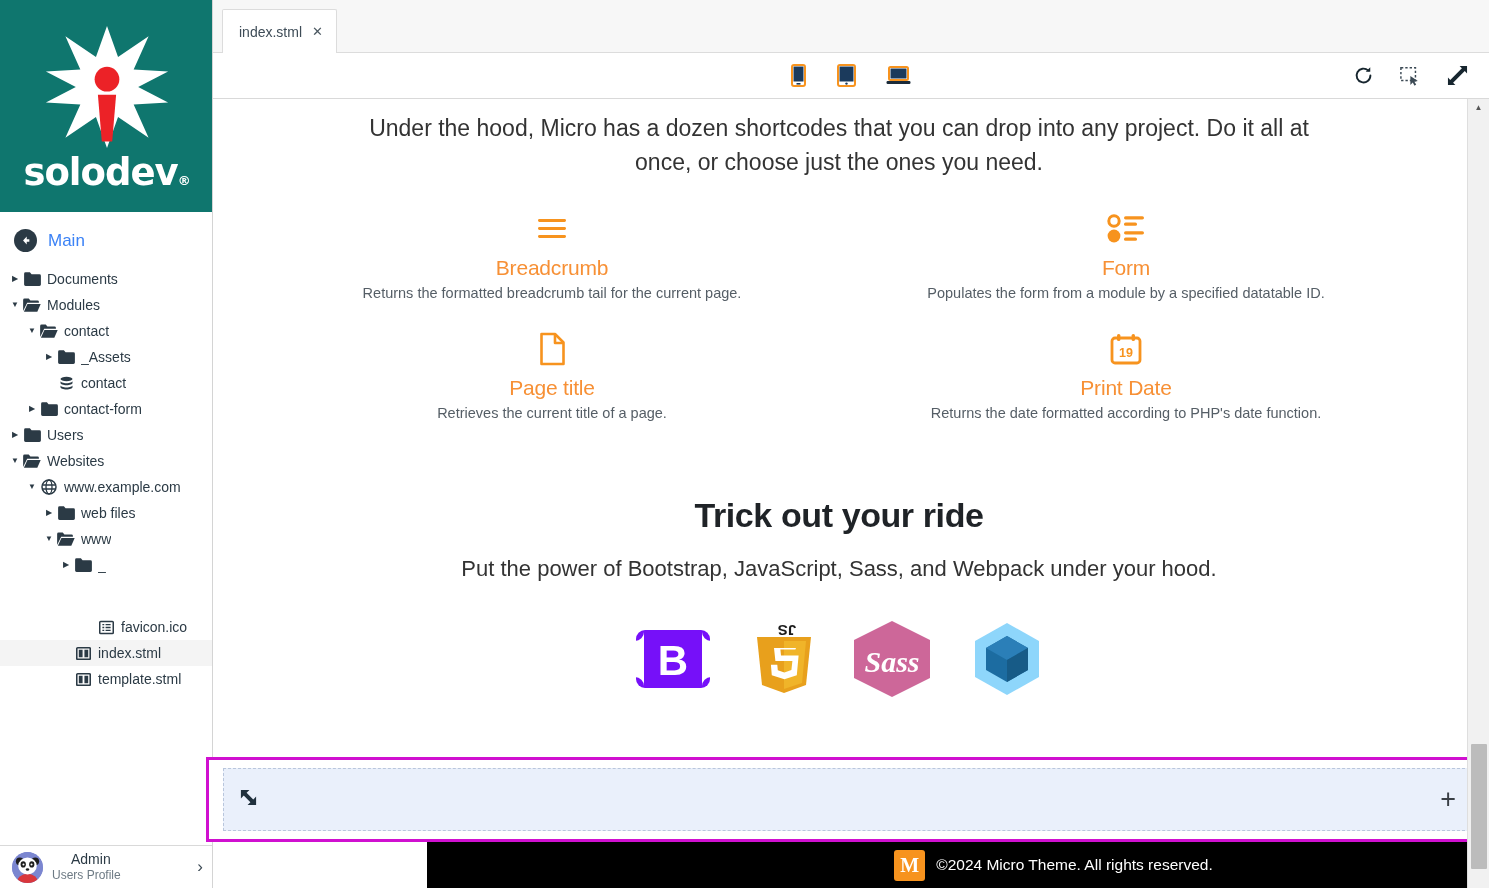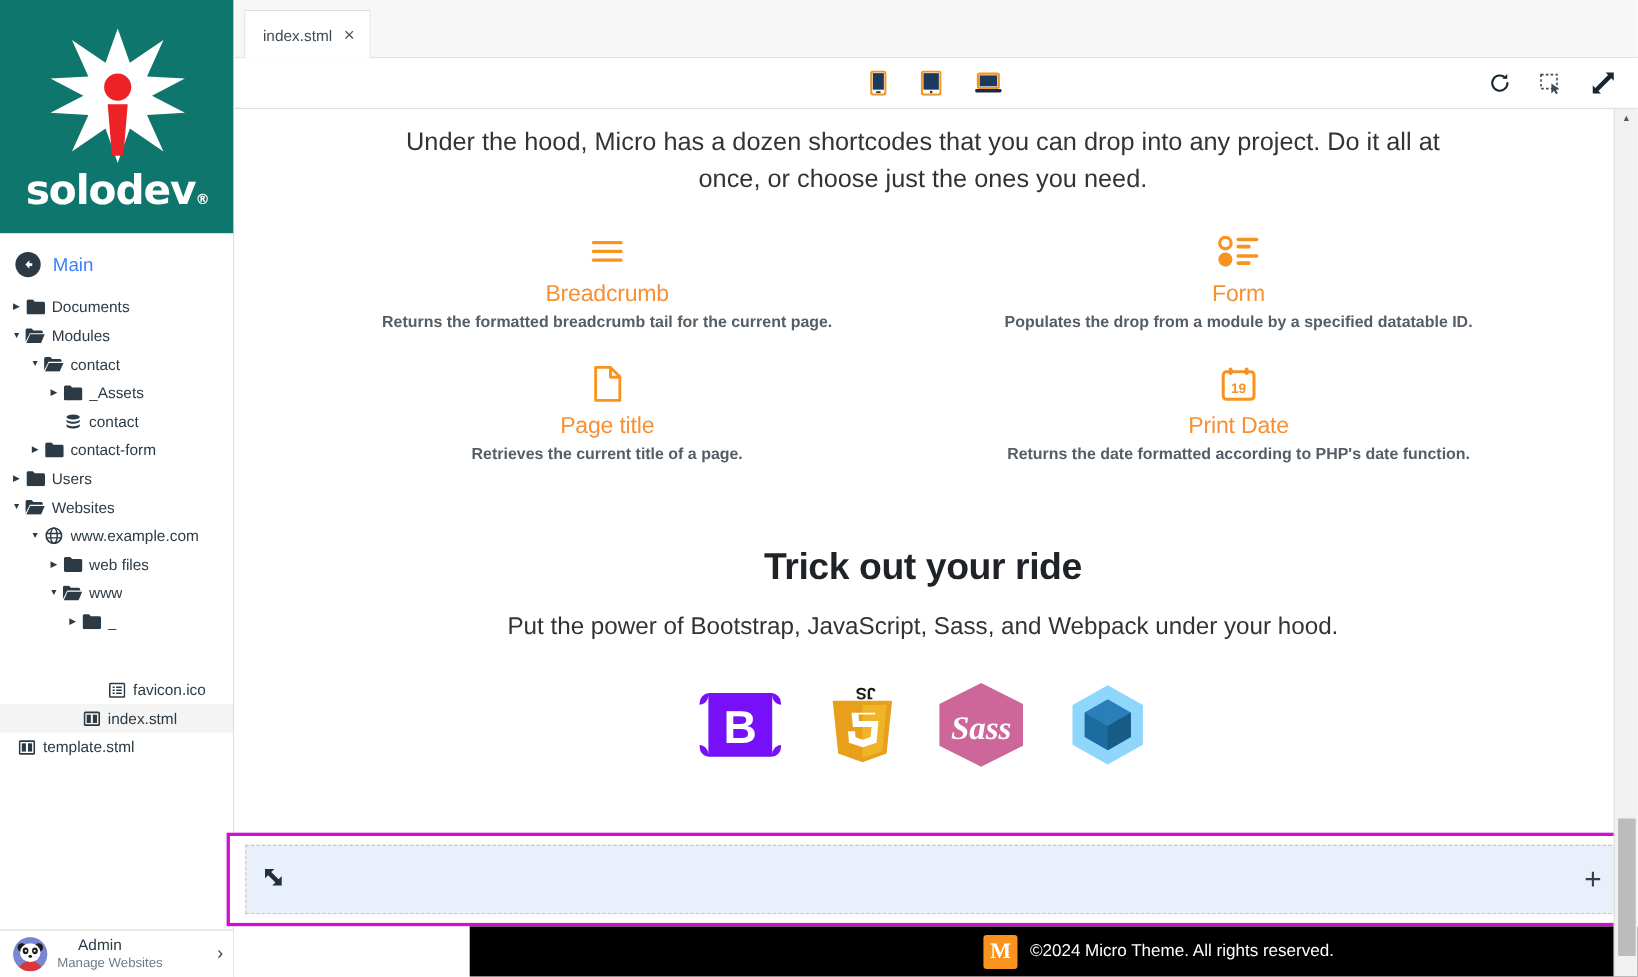--- a/index.html
+++ b/index.html
@@ -122,21 +122,21 @@
     text-align: center; padding: 12px 145px 0 145px;
   }
 
   .cards { padding: 22px 52px 0 52px; }
   .card-row { display: flex; }
   .card { flex: 1; text-align: center; padding: 8px 60px 0 60px; }
   .card .card-icon { height: 40px; display: flex; align-items: center;
                      justify-content: center; margin-bottom: 7px; }
   .card .card-title { font-size: 21px; font-weight: normal; color: #f79035;
                       margin-bottom: 3px; letter-spacing: -0.2px; }
-  .card .card-desc { font-size: 14.5px; color: #555e66; line-height: 1.45; font-weight: bold; }
+  .card .card-desc { font-size: 14.5px; color: #555e66; line-height: 1.45; }
 
   .section2 { text-align: center; padding-top: 72px; }
   .section2 h2 { font-size: 34px; font-weight: bold; color: #1f2327;
                  letter-spacing: -0.4px; }
   .section2 .sub { font-size: 22px; color: #333; line-height: 1.5;
                    padding: 17px 135px 0 135px; }
   .logos { display: flex; justify-content: center; align-items: center;
            gap: 38px; padding-top: 35px; }
 
   
@@ -344,21 +344,21 @@
           <span class="tw">&nbsp;</span>
           <span class="tree-icon">
             <svg width="15" height="15" viewBox="0 0 16 16">
               <rect x="0.8" y="1.8" width="14.4" height="12.4" rx="1" fill="none" stroke="#2b3a45" stroke-width="1.7"></rect>
               <rect x="3" y="4" width="4" height="8" fill="#2b3a45"></rect>
               <rect x="9" y="4" width="4" height="8" fill="#2b3a45"></rect>
             </svg>
           </span>
           <span class="tree-label">index.stml</span>
         </div>
-        <div class="tree-row" style="">
+        <div class="tree-row" style="padding-left: 59px;">
           <span class="tw">&nbsp;</span>
           <span class="tree-icon">
             <svg width="15" height="15" viewBox="0 0 16 16">
               <rect x="0.8" y="1.8" width="14.4" height="12.4" rx="1" fill="none" stroke="#2b3a45" stroke-width="1.7"></rect>
               <rect x="3" y="4" width="4" height="8" fill="#2b3a45"></rect>
               <rect x="9" y="4" width="4" height="8" fill="#2b3a45"></rect>
             </svg>
           </span>
           <span class="tree-label">template.stml</span>
         </div>
@@ -374,21 +374,21 @@
           <ellipse cx="20" cy="18" rx="12" ry="11" fill="#ffffff"></ellipse>
           <ellipse cx="14.5" cy="16" rx="3.4" ry="4" fill="#1d1d1d"></ellipse>
           <ellipse cx="25.5" cy="16" rx="3.4" ry="4" fill="#1d1d1d"></ellipse>
           <circle cx="14.8" cy="16" r="1.3" fill="#fff"></circle>
           <circle cx="25.2" cy="16" r="1.3" fill="#fff"></circle>
           <ellipse cx="20" cy="22.5" rx="2.2" ry="1.6" fill="#1d1d1d"></ellipse>
         </svg>
       </span>
       <span class="utext">
         <div class="uname">Admin</div>
-        <div class="usub">Manage Websites</div>
+        <div class="usub">Users Profile</div>
       </span>
       <span class="uchev">›</span>
     </div>
   </aside>
 
   <section id="pane">
 
     <div id="tabbar">
       <div class="tab">
         <span>index.stml</span>
@@ -469,21 +469,21 @@
                 <svg width="38" height="30" viewBox="0 0 38 30">
                   <circle cx="7" cy="7" r="5.2" fill="none" stroke="#f7931e" stroke-width="3"></circle>
                   <rect x="17" y="2.2" width="20" height="3.2" rx="1.6" fill="#f7931e"></rect>
                   <rect x="17" y="8.6" width="13" height="3.2" rx="1.6" fill="#f7931e"></rect>
                   <circle cx="7" cy="22" r="6.4" fill="#f7931e"></circle>
                   <rect x="17" y="17.2" width="20" height="3.2" rx="1.6" fill="#f7931e"></rect>
                   <rect x="17" y="23.6" width="13" height="3.2" rx="1.6" fill="#f7931e"></rect>
                 </svg>
               </div>
               <div class="card-title">Form</div>
-              <div class="card-desc">Populates the drop from a module by a specified datatable ID.</div>
+              <div class="card-desc">Populates the form from a module by a specified datatable ID.</div>
             </div>
           </div>
 
           <div class="card-row" style="margin-top:17px">
             <div class="card">
               <div class="card-icon">
                 <svg width="27" height="34" viewBox="0 0 27 34">
                   <path d="M2.5 2 h13.5 l8.5 8.5 v21.5 h-22 Z" fill="none" stroke="#f7931e" stroke-width="2.6" stroke-linejoin="round"></path>
                   <path d="M16 2 v9 h8.5" fill="none" stroke="#f7931e" stroke-width="2.6" stroke-linejoin="round"></path>
                 </svg>

